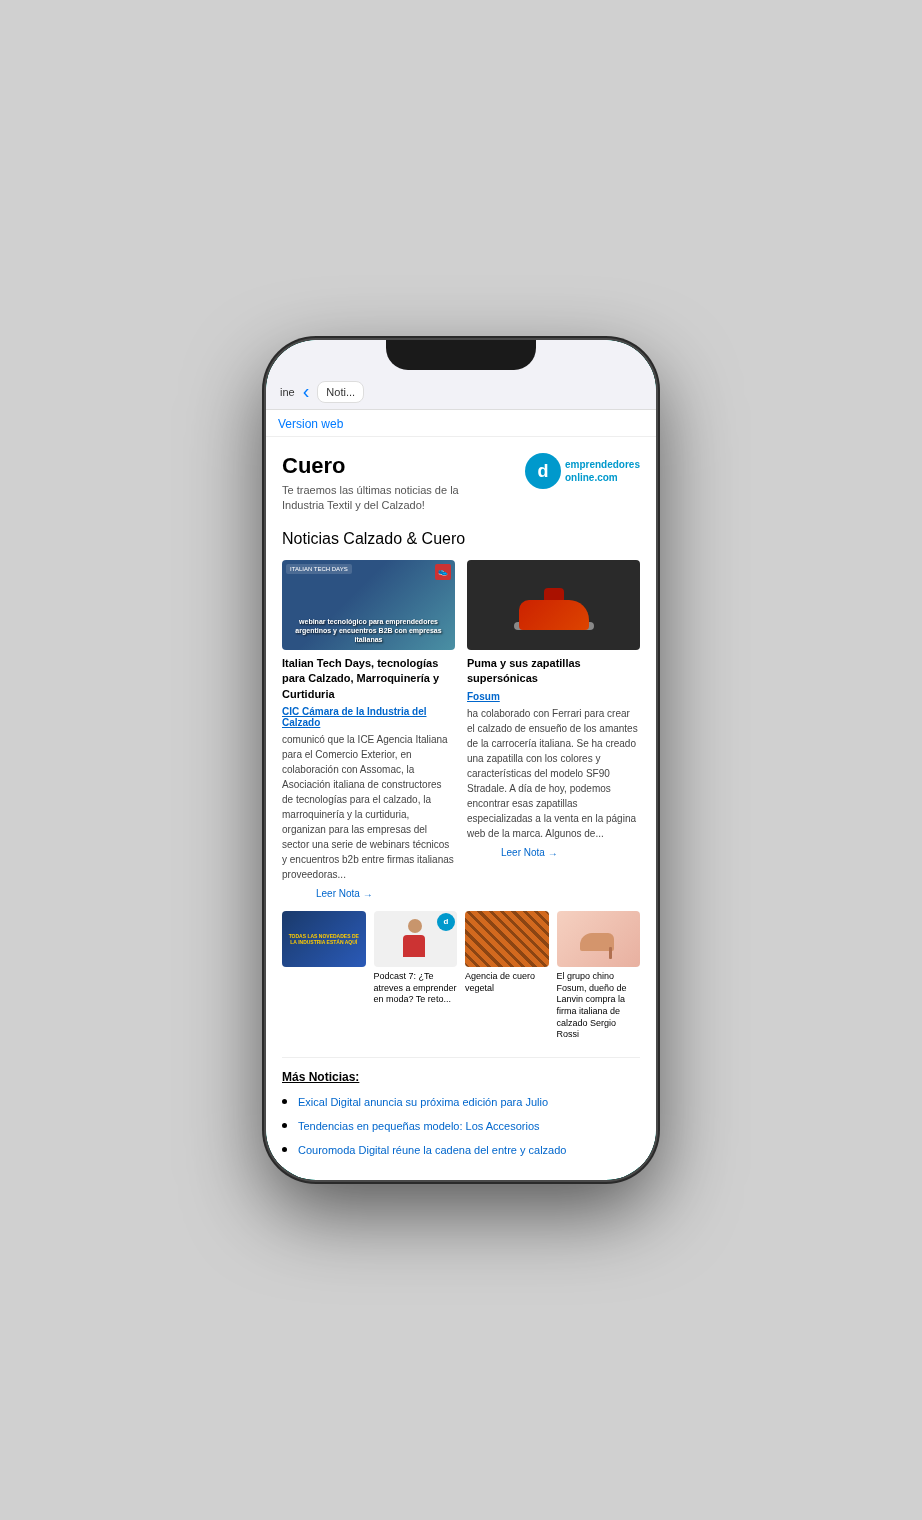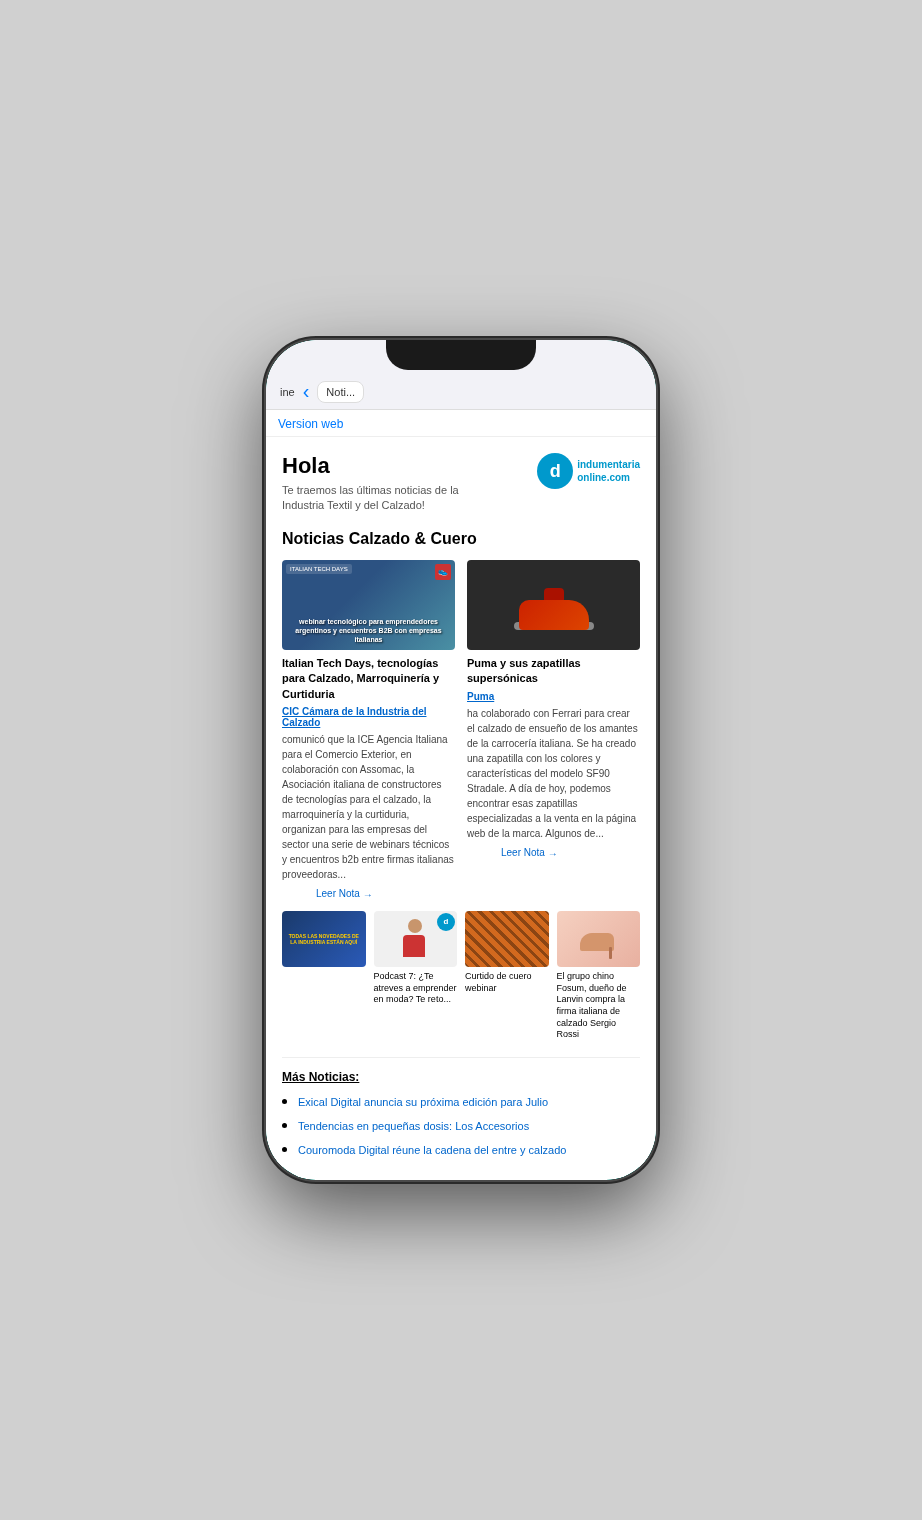--- a/index.html
+++ b/index.html
@@ -170,21 +170,21 @@
 
     .logo-text {
       font-size: 10px;
       color: #0099cc;
       line-height: 1.3;
       font-weight: 600;
     }
 
     .section-title {
       font-size: 16px;
-      font-weight: 700;
+      font-weight: 400;
       color: #000;
       margin-bottom: 12px;
     }
 
     
     .main-articles {
       display: grid;
       grid-template-columns: 1fr 1fr;
       gap: 12px;
       margin-bottom: 12px;
@@ -533,27 +533,27 @@
       </div>
 
       <div class="version-web-bar">
         <a class="version-web-link" href="#">Version web</a>
       </div>
 
       <div class="email-body">
 
         <div class="email-header">
           <div class="email-header-text">
-            <h1>Hola</h1>
+            <h1>Cuero</h1>
             <p>Te traemos las últimas noticias de la Industria Textil y del Calzado!</p>
           </div>
           <div class="logo-container">
             <div class="logo-icon">d</div>
             <div class="logo-text">
-              <span>indumentaria</span><br>
+              <span>emprendedores</span><br>
               <span>online.com</span>
             </div>
           </div>
         </div>
 
         <h2 class="section-title">Noticias Calzado &amp; Cuero</h2>
 
         <div class="main-articles">
 
           <div class="article-card">
@@ -572,21 +572,21 @@
 
           <div class="article-card">
             <div class="article-image img-puma">
               <div class="shoe-visual">
                 <div class="shoe-sole"></div>
                 <div class="shoe-tongue"></div>
                 <div class="shoe-body"></div>
               </div>
             </div>
             <p class="article-title">Puma y sus zapatillas supersónicas</p>
-            <a class="article-link" href="#">Puma</a>
+            <a class="article-link" href="#">Fosum</a>
             <p class="article-text">ha colaborado con Ferrari para crear el calzado de ensueño de los amantes de la carrocería italiana. Se ha creado una zapatilla con los colores y características del modelo SF90 Stradale.
 
 A día de hoy, podemos encontrar esas zapatillas especializadas a la venta en la página web de la marca. Algunos de...</p>
             <a class="read-more" href="#">Leer Nota →</a>
           </div>
 
         </div>
 
         <div class="small-articles">
 
@@ -605,21 +605,21 @@
               </div>
               <div class="podcast-logo">d</div>
             </div>
             <p class="small-title">Podcast 7: ¿Te atreves a emprender en moda? Te reto...</p>
           </div>
 
           <div class="small-card">
             <div class="small-image img-curtido">
               <div class="fabric-pattern"></div>
             </div>
-            <p class="small-title">Curtido de cuero webinar</p>
+            <p class="small-title">Agencia de cuero vegetal</p>
           </div>
 
           <div class="small-card">
             <div class="small-image img-lanvin">
               <div class="heel-shoe">
                 <div class="heel-body"></div>
                 <div class="heel-stiletto"></div>
               </div>
             </div>
             <p class="small-title">El grupo chino Fosum, dueño de Lanvin compra la firma italiana de calzado Sergio Rossi</p>
@@ -627,21 +627,21 @@
 
         </div>
 
         <div class="more-news">
           <p class="more-news-title">Más Noticias:</p>
           <ul class="news-list">
             <li>
               <a href="#">Exical Digital anuncia su próxima edición para Julio</a>
             </li>
             <li>
-              <a href="#">Tendencias en pequeñas dosis: Los Accesorios</a>
+              <a href="#">Tendencias en pequeñas modelo: Los Accesorios</a>
             </li>
             <li>
               <a href="#">Couromoda Digital réune la cadena del entre y calzado</a>
             </li>
           </ul>
         </div>
 
       </div>
     </div>
   </div>

